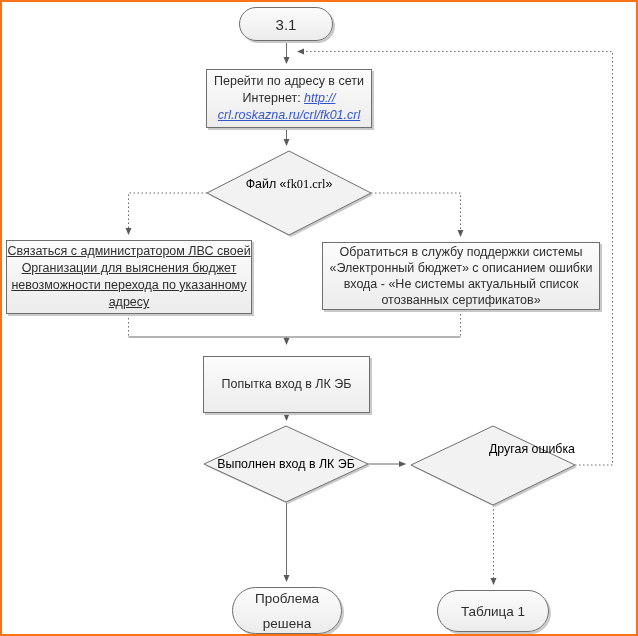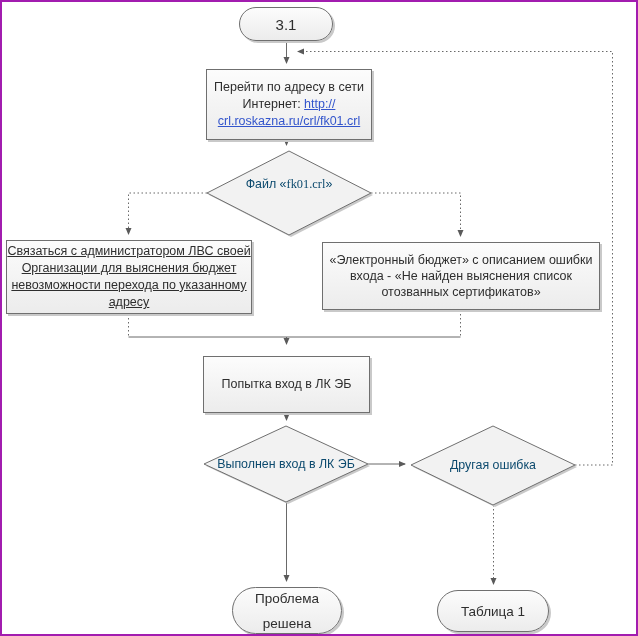--- a/index.html
+++ b/index.html
@@ -1,36 +1,36 @@
 <!DOCTYPE html>
 <html style="--color-link: #3355cc;"><head>
 <meta charset="utf-8">
 <style>
   html, body { margin:0; padding:0; background:#ffffff; }
   .frame {
     position:relative; width:638px; height:636px; box-sizing:border-box;
-    border:2px solid #a21caf; background:#fff; overflow:hidden;
+    border:2px solid #f97316; background:#fff; overflow:hidden;
     font-family:"Liberation Sans", sans-serif; color:#2e2e2e;
   }
   .layer { position:absolute; left:0; top:0; width:634px; height:632px; }
   .node {
     position:absolute; box-sizing:border-box;
     background:linear-gradient(180deg,#fcfcfc 0%,#ececec 100%);
     border:1px solid #6f6f6f; box-shadow:2px 2px 0 #c9c9c9;
     display:flex; flex-direction:column; justify-content:center; align-items:center;
     text-align:center; font-size:12.5px; line-height:17px; color:#2e2e2e;
   }
   .pill { border-radius:24px; font-size:13.5px; }
   .overlay {
     position:absolute; display:flex; flex-direction:column; justify-content:center;
     align-items:center; text-align:center; background:none; border:none;
-    font-size:12.4px; line-height:17px; color:#0c4a6e;
+    font-size:12.4px; line-height:17px; color:#000000;
   }
   .nowrap { white-space:nowrap; }
-  .link { color:var(--color-link, #3355cc); text-decoration:underline; cursor:pointer; }
+  .link { color:var(--color-link, #3355cc); text-decoration:underline; cursor:pointer;font-style:italic; }
   .serif { font-family:"Liberation Serif", serif; }
   .s16 { line-height:16px; }
   .big { font-size:15px; }
 </style>
 </head>
 <body>
 
 <div class="frame">
 
   <svg class="layer" viewBox="0 0 634 632">
@@ -60,52 +60,53 @@
 
     <polygon points="287,149 369,191 287,233 205,191" fill="#f2f2f2" stroke="#6f6f6f" stroke-width="1"></polygon>
     <polygon points="284,424 366,462 284,500 202,462" fill="#f2f2f2" stroke="#6f6f6f" stroke-width="1"></polygon>
     <polygon points="491,424 573,463 491,503 409,463" fill="#f2f2f2" stroke="#6f6f6f" stroke-width="1"></polygon>
   </svg>
 
   <div class="node pill big" style="left:237px; top:5px; width:94px; height:34px;">
     <div class="nowrap">3.1</div>
   </div>
 
-  <div class="node" style="left:204px; top:67px; width:166px; height:71px;">
+  <div class="node" style="left:204px; top:67px; width:166px; height:59px;">
     <div class="nowrap">Перейти по адресу в сети</div>
     <div class="nowrap"><span>Интернет: </span><span class="link">http://</span></div>
     <div class="nowrap"><span class="link">crl.roskazna.ru/crl/fk01.crl</span></div>
   </div>
 
   <div class="overlay" style="left:210px; top:162px; width:154px; height:40px;">
     <div class="nowrap"><span>Файл «</span><span class="serif">fk01.crl</span><span>»</span></div>
   </div>
 
   <div class="node" style="left:4px; top:238px; width:246px; height:74px;text-decoration:underline;">
     <div class="nowrap">Связаться с администратором ЛВС своей</div>
     <div class="nowrap">Организации для выяснения бюджет</div>
     <div class="nowrap">невозможности перехода по указанному</div>
     <div class="nowrap">адресу</div>
   </div>
 
   <div class="node s16" style="left:320px; top:240px; width:278px; height:68px;">
+    <div class="nowrap">Обратиться в службу поддержки системы</div>
     <div class="nowrap">«Электронный бюджет» с описанием ошибки</div>
-    <div class="nowrap">входа - «Не найден выяснения список</div>
+    <div class="nowrap">входа - «Не системы актуальный список</div>
     <div class="nowrap">отозванных сертификатов»</div>
   </div>
 
   <div class="node" style="left:201px; top:348px; width:167px; height:57px;margin-top:6px;">
     <div class="nowrap">Попытка вход в ЛК ЭБ</div>
   </div>
 
   <div class="overlay" style="left:202px; top:453px; width:164px; height:18px;">
     <div class="nowrap">Выполнен вход в ЛК ЭБ</div>
   </div>
 
-  <div class="overlay" style="left:409px; top:454px; width:164px; height:18px;">
+  <div class="overlay" style="left:409px; top:438px; width:164px; height:18px;align-items:flex-end;">
     <div class="nowrap">Другая ошибка</div>
   </div>
 
   <div class="node pill" style="left:230px; top:585px; width:110px; height:47px;gap:8px;">
     <div class="nowrap">Проблема</div>
     <div class="nowrap">решена</div>
   </div>
 
   <div class="node pill" style="left:435px; top:588px; width:112px; height:42px;">
     <div class="nowrap">Таблица 1</div>

